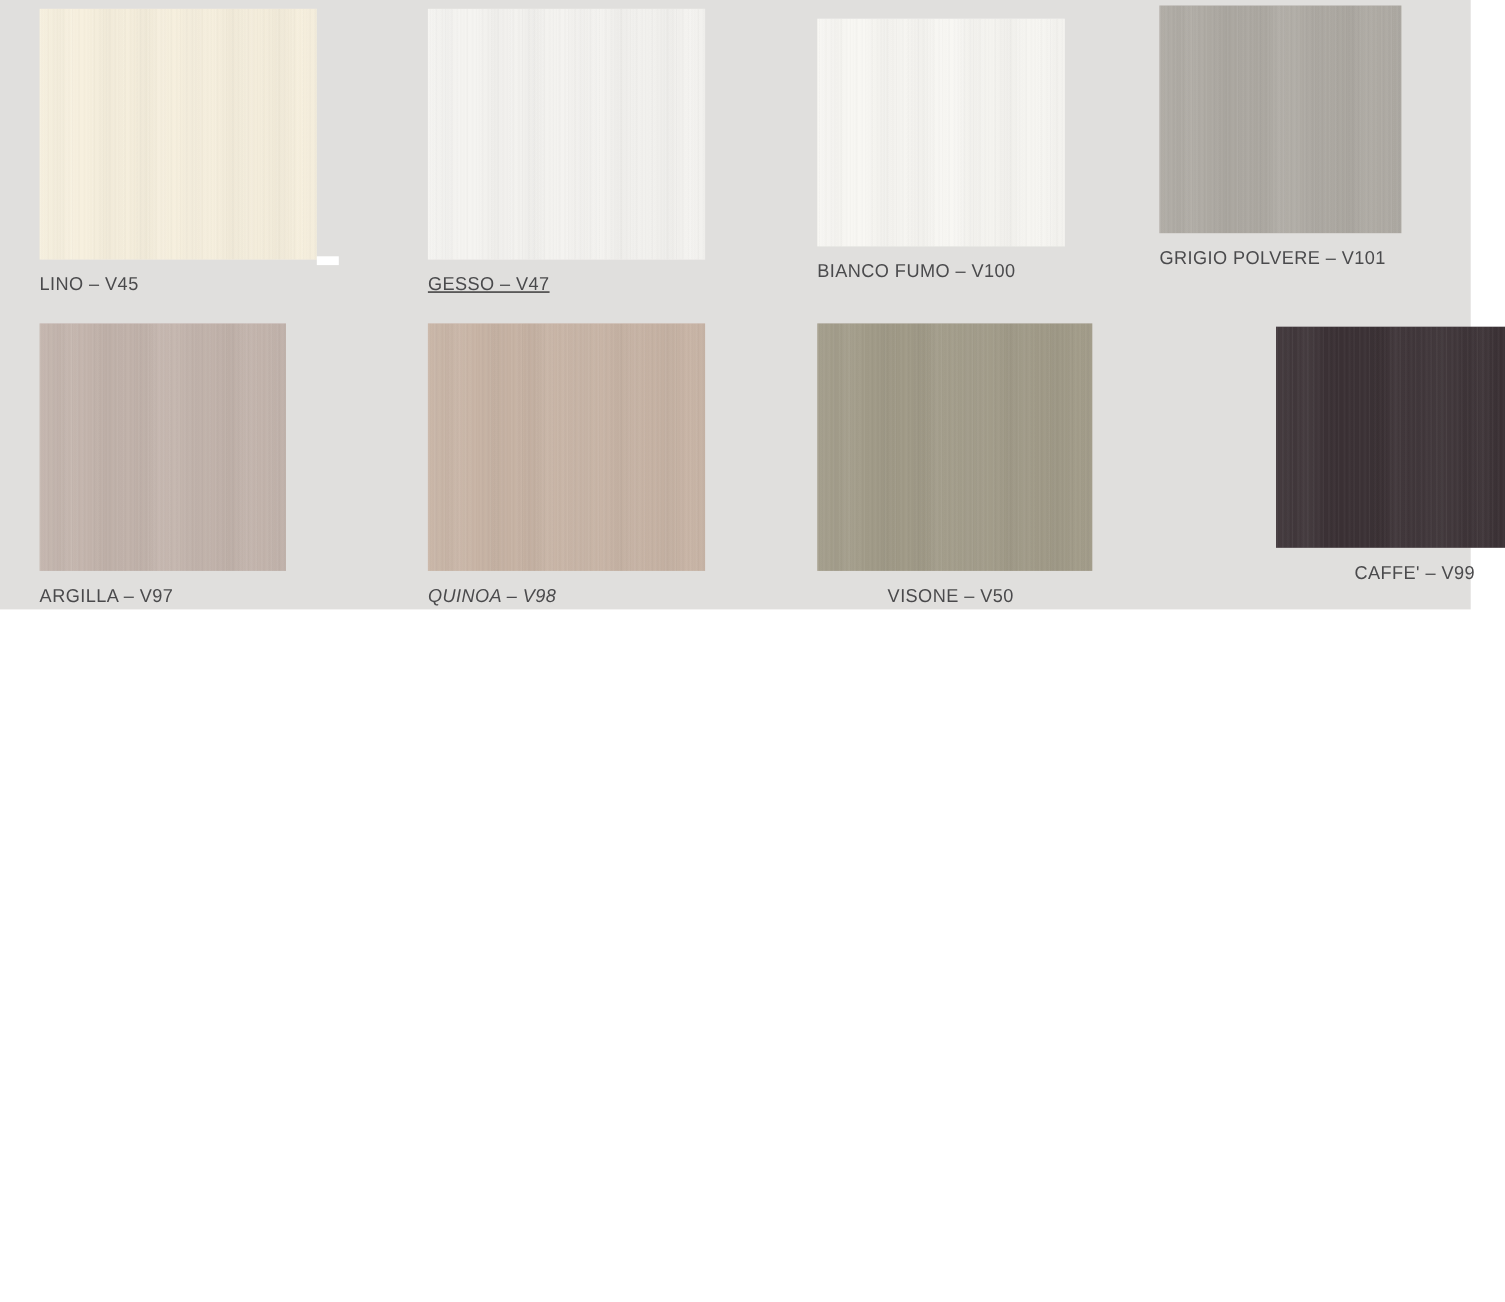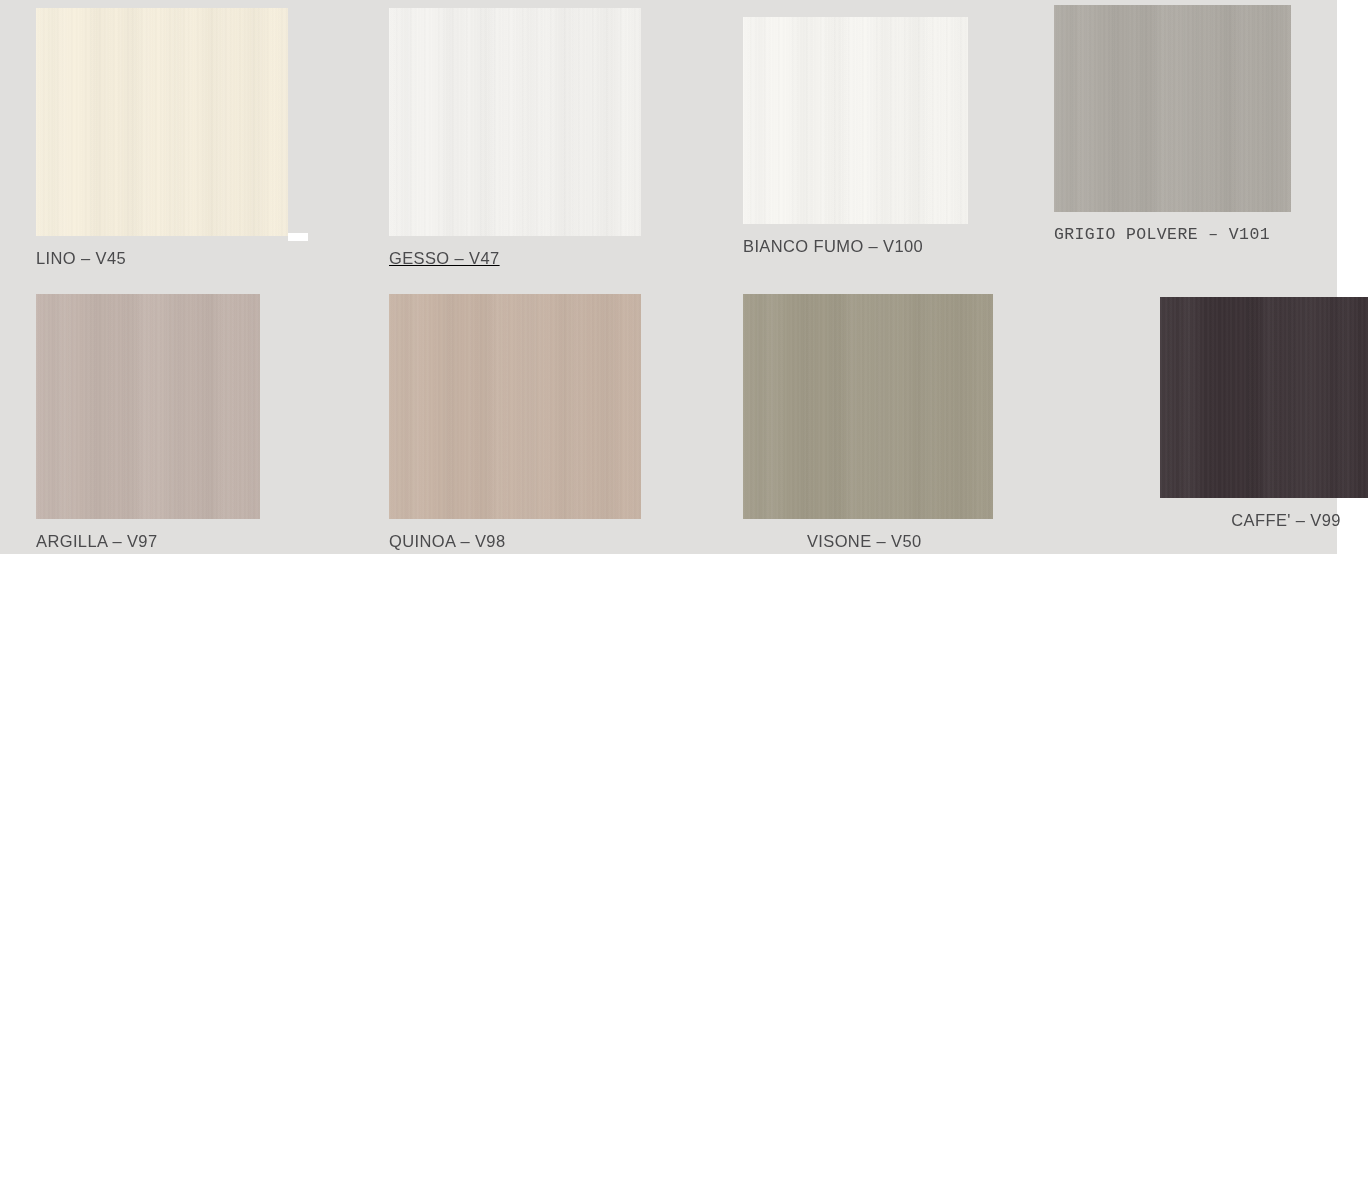--- a/index.html
+++ b/index.html
@@ -89,29 +89,29 @@
       <div class="swatch-label">LINO – V45</div>
     </div>
     <div class="swatch-cell" style="left: 389px; top: 8px; width: 252px; text-decoration: underline;">
       <div class="swatch-chip" style="height: 228px; background-color: rgb(245, 244, 241);"></div>
       <div class="swatch-label">GESSO – V47</div>
     </div>
     <div class="swatch-cell" style="left: 743px; top: 5px; width: 225px; margin-top: 12px;">
       <div class="swatch-chip" style="height: 207px; background-color: rgb(248, 247, 243);"></div>
       <div class="swatch-label">BIANCO FUMO – V100</div>
     </div>
-    <div class="swatch-cell" style="left: 1054px; top: 5px; width: 237px; font-family: Liberation Mono, monospace;">
+    <div class="swatch-cell" style="left: 1054px; top: 5px; width: 220px;">
       <div class="swatch-chip" style="height: 207px; background-color: rgb(174, 170, 163);"></div>
       <div class="swatch-label">GRIGIO POLVERE – V101</div>
     </div>
     <div class="swatch-cell" style="left: 36px; top: 294px; width: 224px;">
       <div class="swatch-chip" style="height: 225px; background-color: rgb(195, 180, 172);"></div>
       <div class="swatch-label">ARGILLA – V97</div>
     </div>
-    <div class="swatch-cell" style="left: 389px; top: 294px; width: 252px;">
+    <div class="swatch-cell" style="left: 389px; top: 294px; width: 252px; font-style: italic;">
       <div class="swatch-chip" style="height: 225px; background-color: rgb(200, 180, 165);"></div>
       <div class="swatch-label">QUINOA – V98</div>
     </div>
     <div class="swatch-cell" style="left: 743px; top: 294px; width: 250px; text-align: center;">
       <div class="swatch-chip" style="height: 225px; background-color: rgb(161, 155, 136);"></div>
       <div class="swatch-label">VISONE – V50</div>
     </div>
     <div class="swatch-cell" style="left: 1160px; top: 297px; width: 260px; text-align: center;">
       <div class="swatch-chip" style="height: 201px; background-color: rgb(59, 49, 53);"></div>
       <div class="swatch-label">CAFFE' – V99</div>

